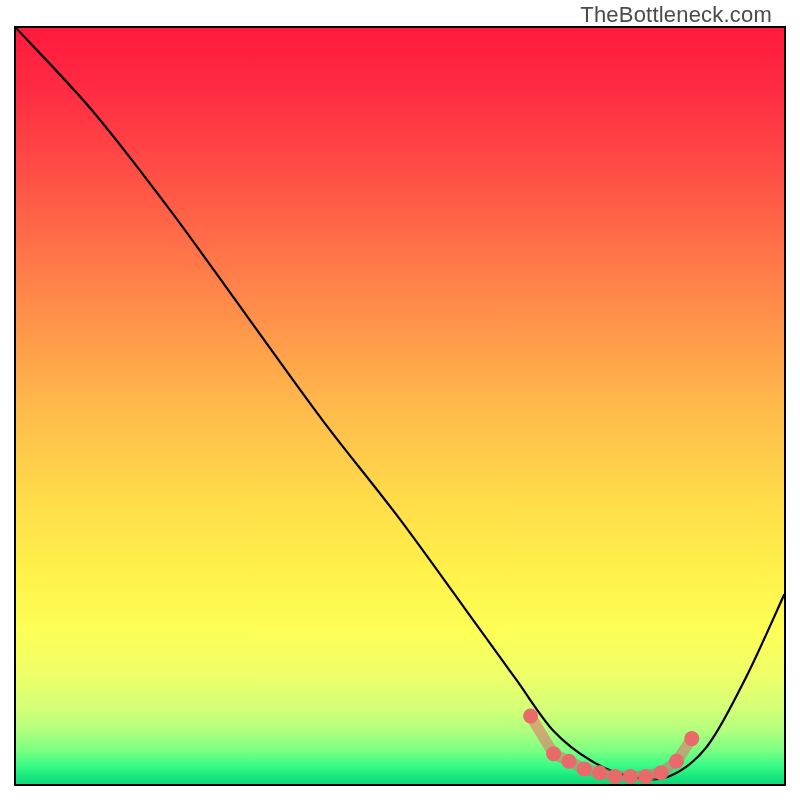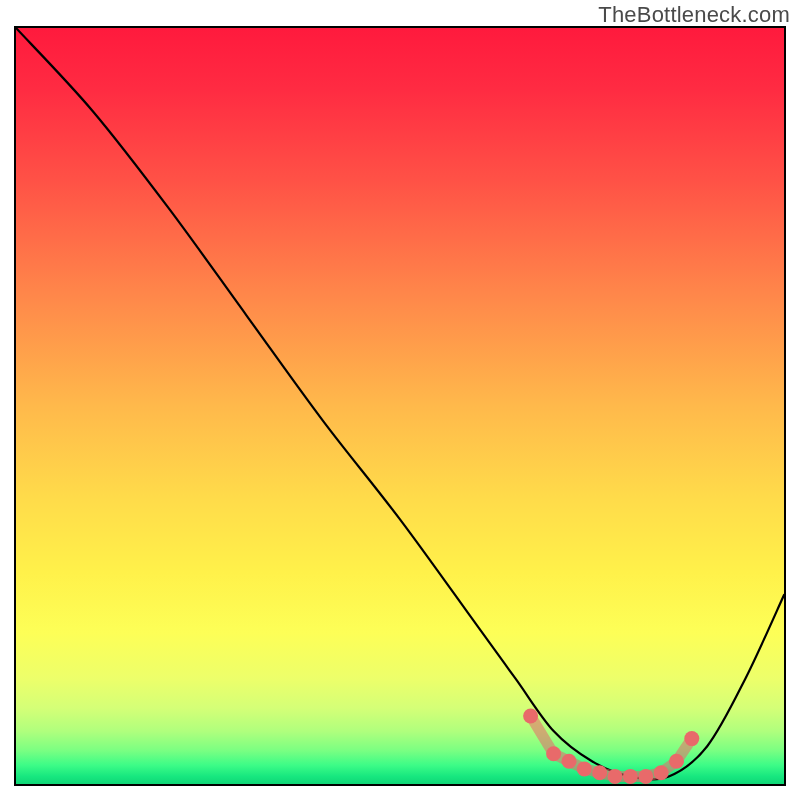--- a/index.html
+++ b/index.html
@@ -12,21 +12,21 @@
     font-family: Arial, Helvetica, sans-serif;
   }
   .frame {
     position: relative;
     width: 800px;
     height: 800px;
   }
   .watermark {
     position: absolute;
     top: 2px;
-    right: 10px;
+    right: 28px;
     font-size: 22px;
     font-weight: 500;
     color: #4a4a4a;
     letter-spacing: 0.2px;
     z-index: 10;
   }
   .plot-border {
     position: absolute;
     left: 14px;
     top: 26px;

